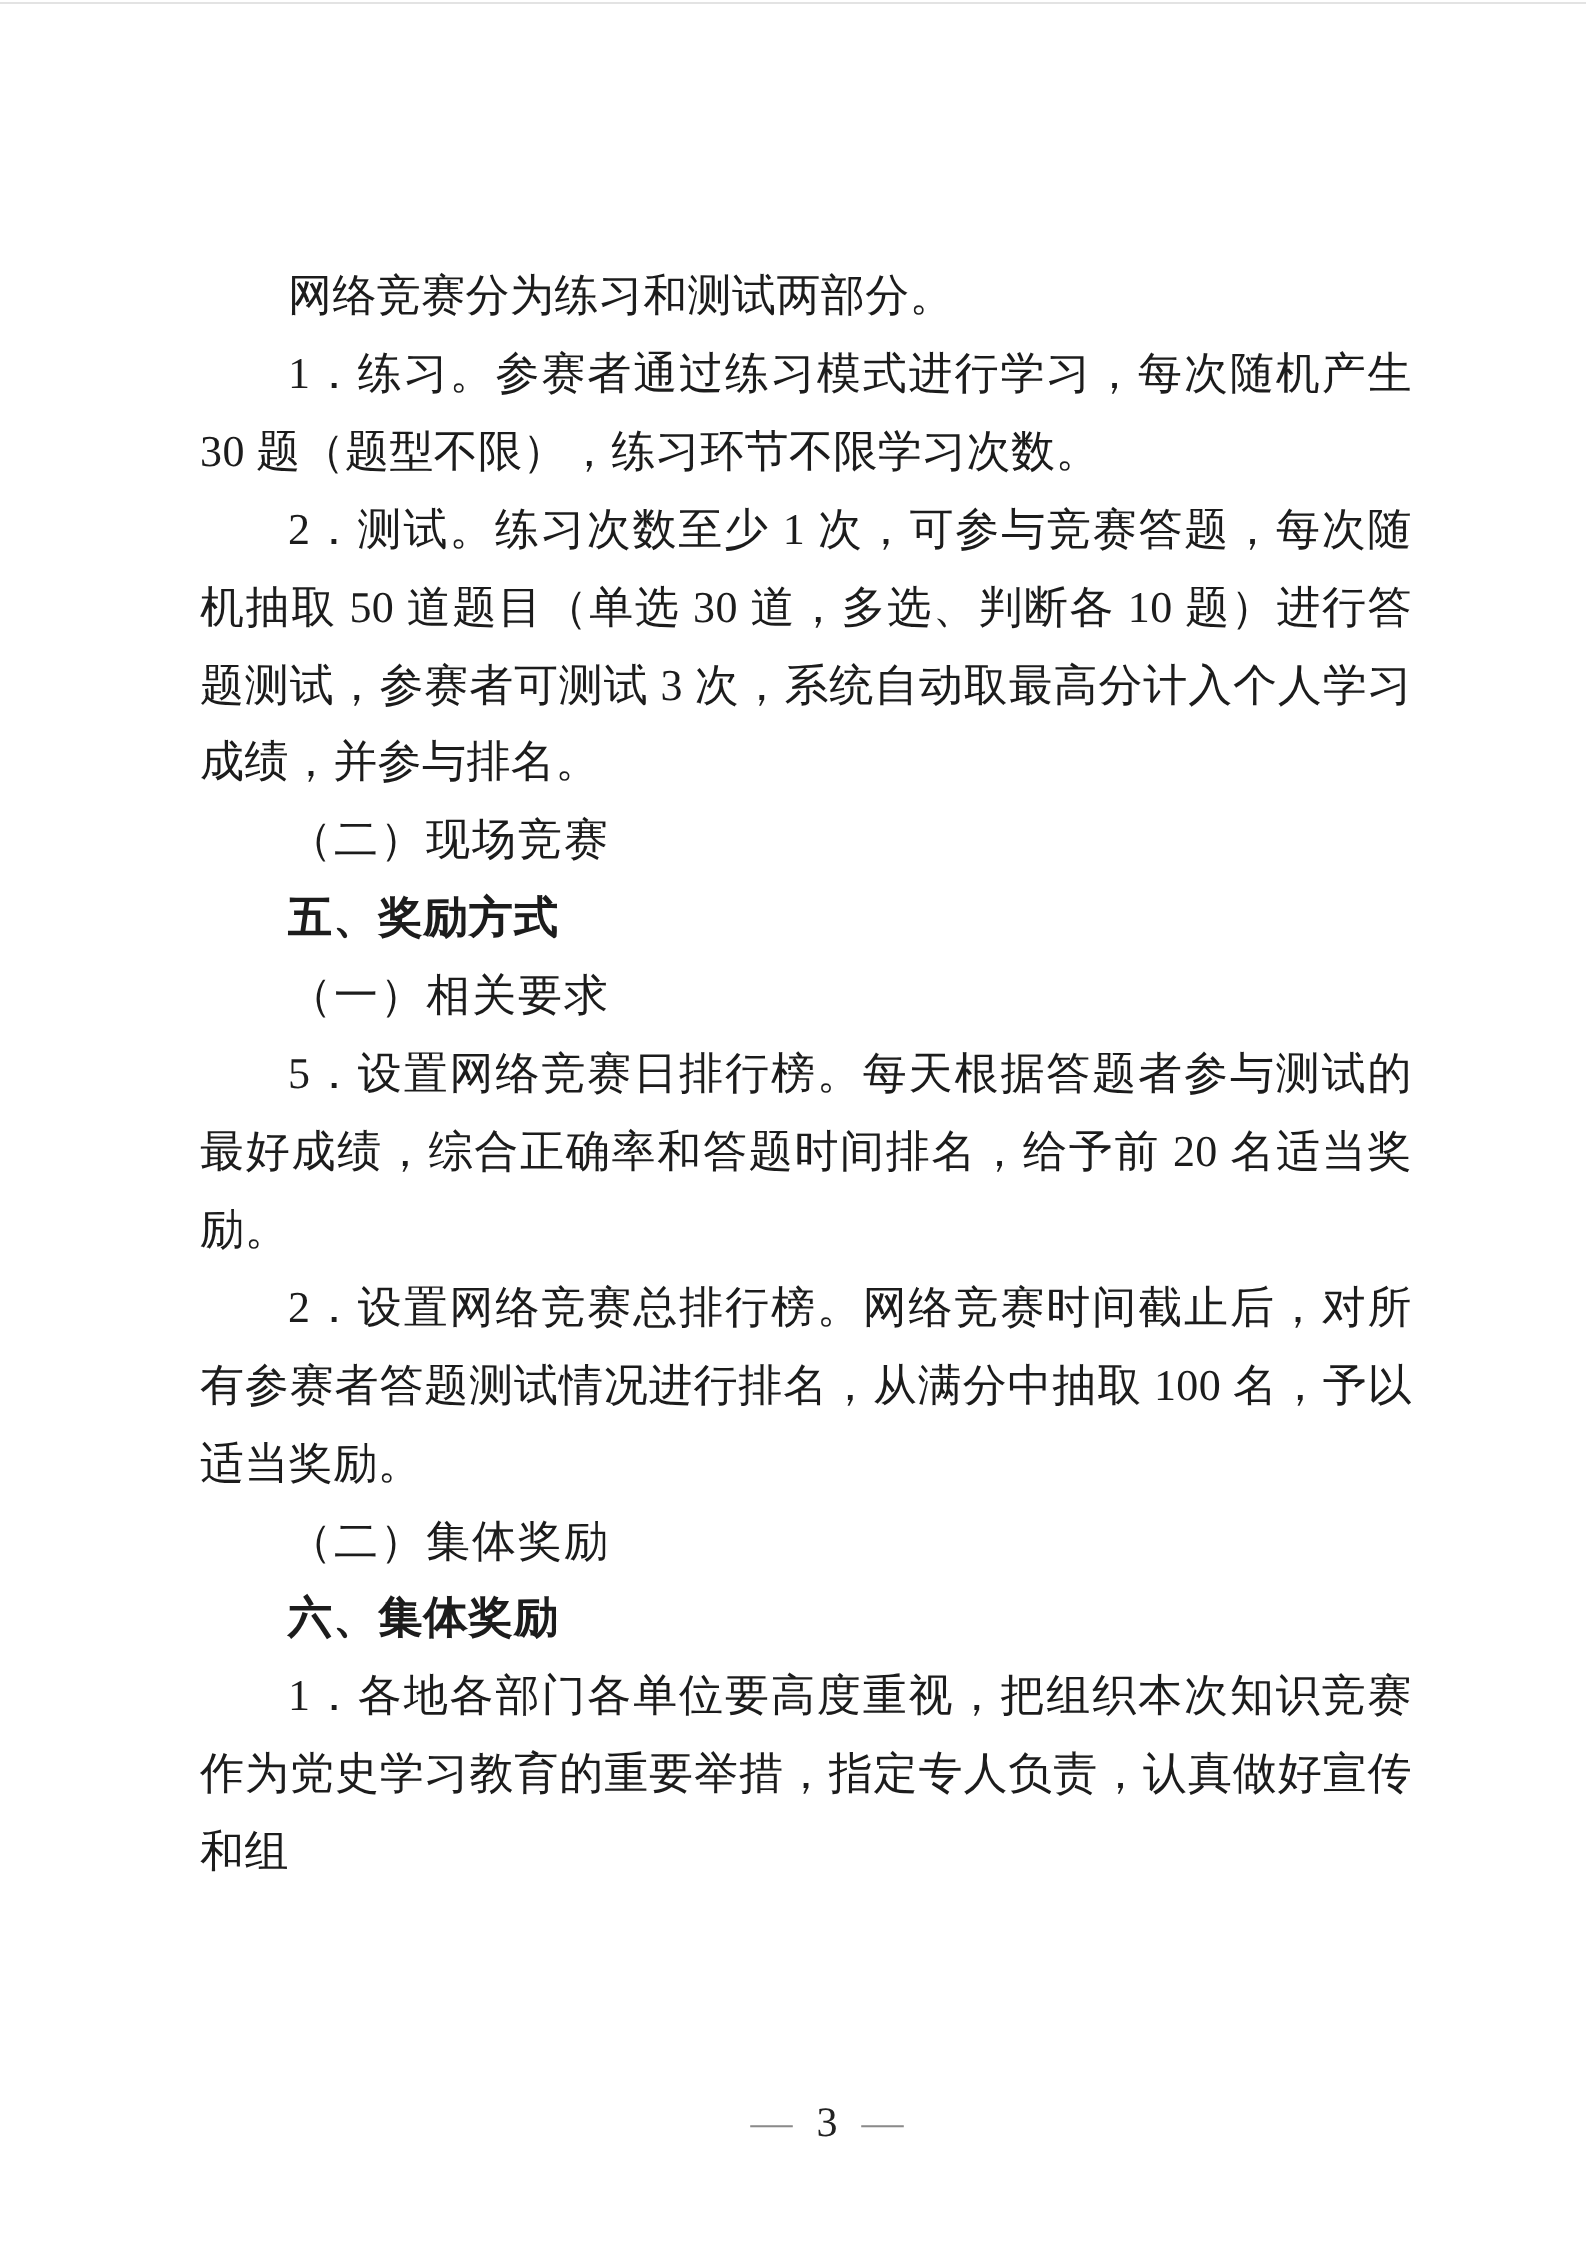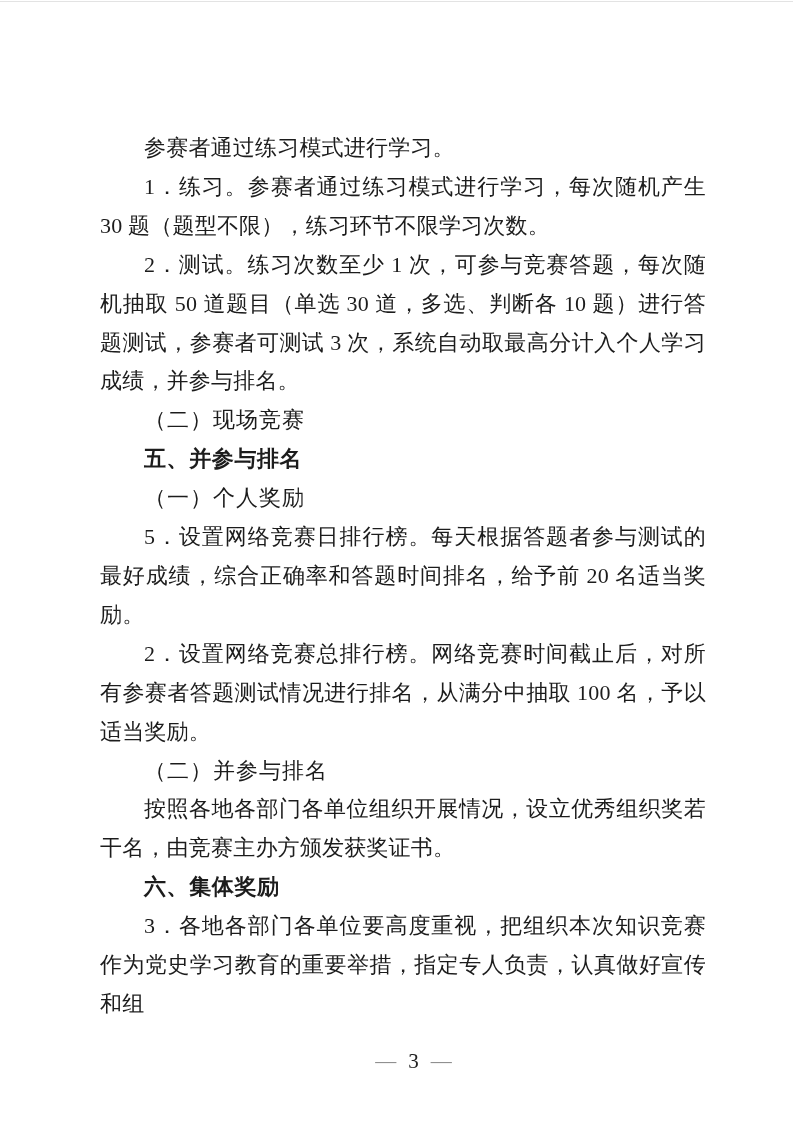--- a/index.html
+++ b/index.html
@@ -68,31 +68,30 @@
   }
 </style>
 </head>
 <body>
 
 <div class="page">
 
   <div class="scan-edge-line"></div>
 
   <div class="content">
-    <p class="para-body">参赛者通过练习模式进行学习。</p>
+    <p class="para-body">网络竞赛分为练习和测试两部分。</p>
     <p class="para-body">1．练习。参赛者通过练习模式进行学习，每次随机产生 30 题（题型不限），练习环节不限学习次数。</p>
     <p class="para-body">2．测试。练习次数至少 1 次，可参与竞赛答题，每次随机抽取 50 道题目（单选 30 道，多选、判断各 10 题）进行答题测试，参赛者可测试 3 次，系统自动取最高分计入个人学习成绩，并参与排名。</p>
     <p class="para-sub">（二）现场竞赛</p>
-    <p class="para-heading">五、并参与排名</p>
-    <p class="para-sub">（一）个人奖励</p>
+    <p class="para-heading">五、奖励方式</p>
+    <p class="para-sub">（一）相关要求</p>
     <p class="para-body">5．设置网络竞赛日排行榜。每天根据答题者参与测试的最好成绩，综合正确率和答题时间排名，给予前 20 名适当奖励。</p>
     <p class="para-body">2．设置网络竞赛总排行榜。网络竞赛时间截止后，对所有参赛者答题测试情况进行排名，从满分中抽取 100 名，予以适当奖励。</p>
-    <p class="para-sub">（二）并参与排名</p>
-    <p class="para-body">按照各地各部门各单位组织开展情况，设立优秀组织奖若干名，由竞赛主办方颁发获奖证书。</p>
+    <p class="para-sub">（二）集体奖励</p>
     <p class="para-heading">六、集体奖励</p>
-    <p class="para-body">3．各地各部门各单位要高度重视，把组织本次知识竞赛作为党史学习教育的重要举措，指定专人负责，认真做好宣传和组</p>
+    <p class="para-body">1．各地各部门各单位要高度重视，把组织本次知识竞赛作为党史学习教育的重要举措，指定专人负责，认真做好宣传和组</p>
   </div>
 
   <div class="footer">
     <span class="dash">—</span><span class="pnum">3</span><span class="dash">—</span>
   </div>
 
 </div>
 
 </body></html>

